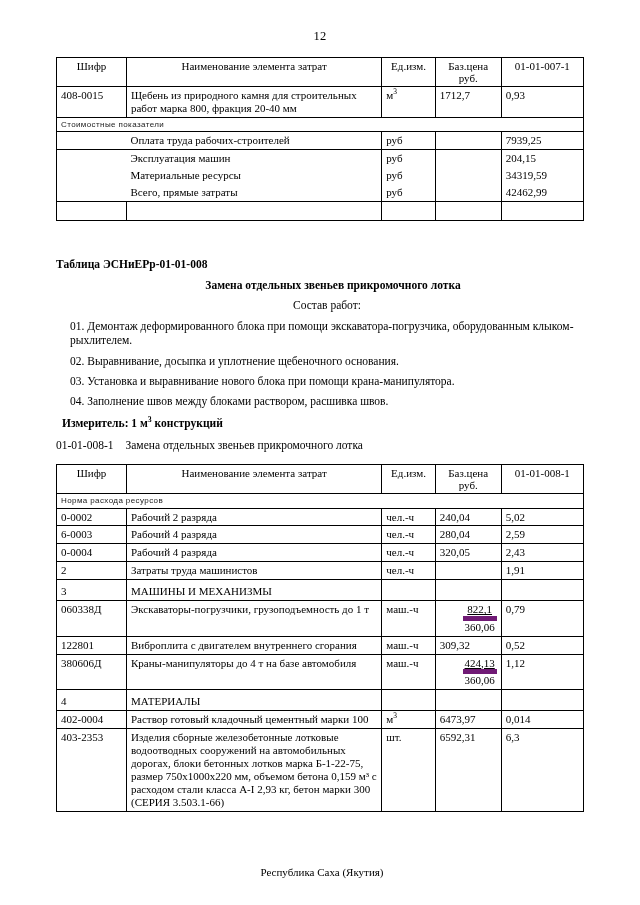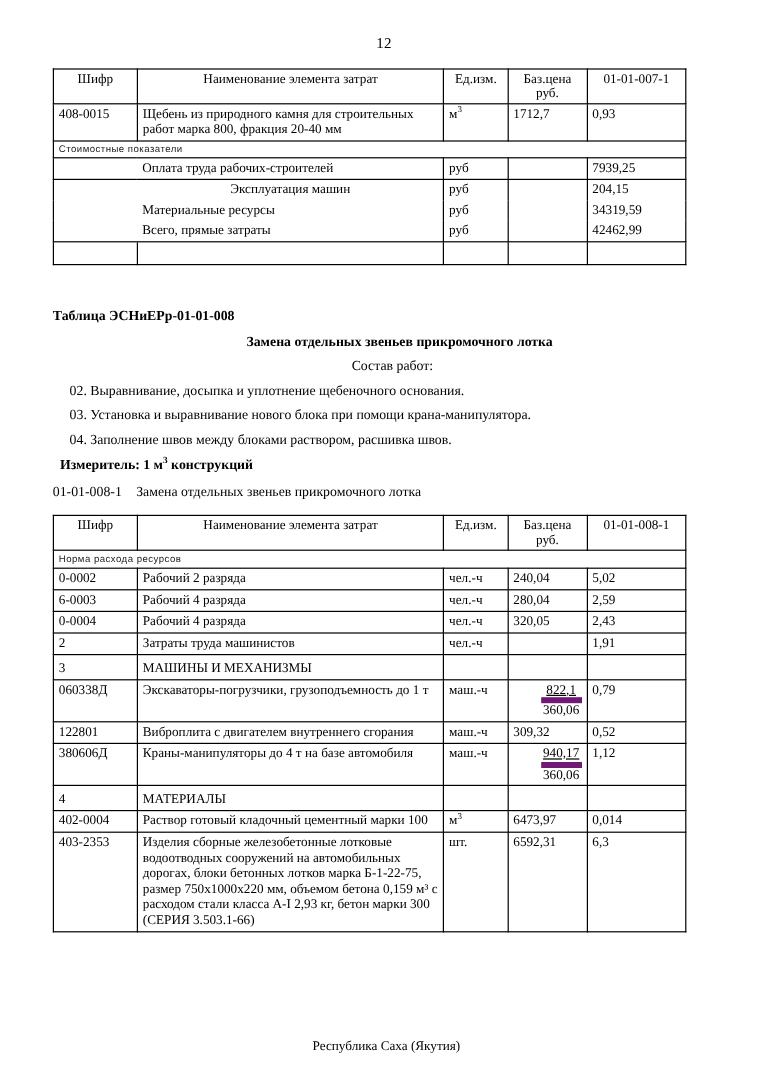--- a/index.html
+++ b/index.html
@@ -14,21 +14,21 @@
     font-family: "Liberation Serif", "DejaVu Serif", serif;
     color: #000000;
     position: relative;
     overflow: hidden;
   }
   .page {
     position: relative;
     width: 640px;
     height: 905px;
     box-sizing: border-box;
-    padding: 0 44px;
+    padding: 0 56px;
   }
 
   
   .page-number {
     text-align: center;
     font-size: 12.5px;
     padding-top: 30px;
     line-height: 1;
     letter-spacing: 0.3px;
   }
@@ -200,21 +200,21 @@
 
       <tr>
         <td class="c-code" style="border-right:none;"></td>
         <td class="c-name bold" style="border-left:none;">Оплата труда рабочих-строителей</td>
         <td class="c-unit bold center">руб</td>
         <td class="c-base"></td>
         <td class="c-val bold num-right">7939,25</td>
       </tr>
       <tr>
         <td class="c-code" style="border-right:none;border-top:none;border-bottom:none;"></td>
-        <td class="c-name bold" style="border-left:none;border-top:none;border-bottom:none;text-align:center;">Эксплуатация машин</td>
+        <td class="c-name bold" style="border-left:none;border-top:none;border-bottom:none;">Эксплуатация машин</td>
         <td class="c-unit bold center" style="border-top:none;border-bottom:none;">руб</td>
         <td class="c-base" style="border-top:none;border-bottom:none;"></td>
         <td class="c-val bold num-right" style="border-top:none;border-bottom:none;font-family:Liberation Serif, serif;">204,15</td>
       </tr>
       <tr>
         <td class="c-code" style="border-right:none;border-top:none;border-bottom:none;"></td>
         <td class="c-name bold" style="border-left:none;border-top:none;border-bottom:none;">Материальные ресурсы</td>
         <td class="c-unit bold center" style="border-top:none;border-bottom:none;">руб</td>
         <td class="c-base" style="border-top:none;border-bottom:none;"></td>
         <td class="c-val bold num-right" style="border-top:none;border-bottom:none;">34319,59</td>
@@ -235,20 +235,21 @@
         <td class="c-val"></td>
       </tr>
     </tbody>
   </table>
 
   <div class="block-mid">
     <div class="tbl-title">Таблица  ЭСНиЕРр-01-01-008</div>
     <div class="tbl-subtitle">Замена отдельных звеньев прикромочного лотка</div>
     <div class="sostav">Состав работ:</div>
 
+    <div class="work-item">01. Демонтаж деформированного блока при помощи экскаватора-погрузчика, оборудованным клыком-рыхлителем.</div>
     <div class="work-item">02. Выравнивание, досыпка и уплотнение щебеночного основания.</div>
     <div class="work-item">03. Установка и выравнивание нового блока при помощи крана-манипулятора.</div>
     <div class="work-item">04. Заполнение швов между блоками раствором, расшивка швов.</div>
 
     <div class="izmeritel">
       <span>Измеритель: 1 м</span><sup>3</sup><span> конструкций</span>
     </div>
 
     <div class="row-code">
       <span class="lbl">01-01-008-1</span><span>Замена отдельных звеньев прикромочного лотка</span>
@@ -332,21 +333,21 @@
         <td class="c-name">Виброплита с двигателем внутреннего сгорания</td>
         <td class="c-unit">маш.-ч</td>
         <td class="c-base num-right">309,32</td>
         <td class="c-val num-right">0,52</td>
       </tr>
       <tr>
         <td class="c-code center">380606Д</td>
         <td class="c-name">Краны-манипуляторы до 4 т на базе автомобиля</td>
         <td class="c-unit">маш.-ч</td>
         <td class="c-base frac">
-          <span class="num">940,17</span>
+          <span class="num">424,13</span>
           <span class="den">360,06</span>
         </td>
         <td class="c-val num-right">1,12</td>
       </tr>
 
       <tr>
         <td class="c-code center bold" style="padding-top:5px;">4</td>
         <td class="c-name bold" style="padding-top:5px;">МАТЕРИАЛЫ</td>
         <td class="c-unit"></td>
         <td class="c-base"></td>

